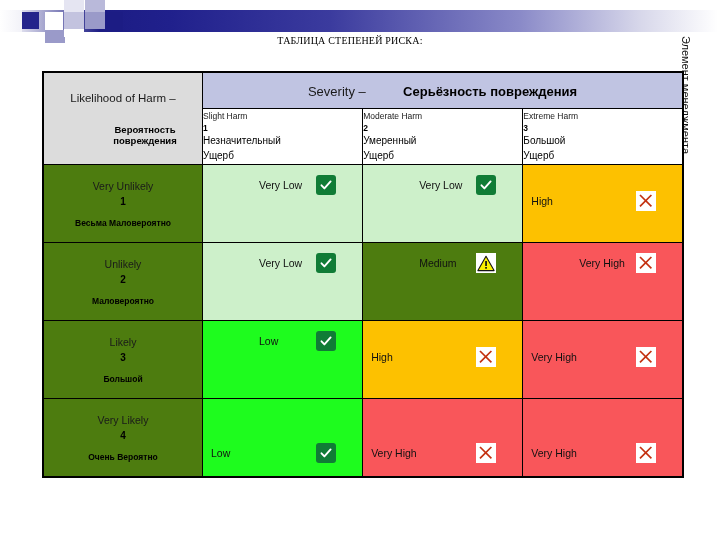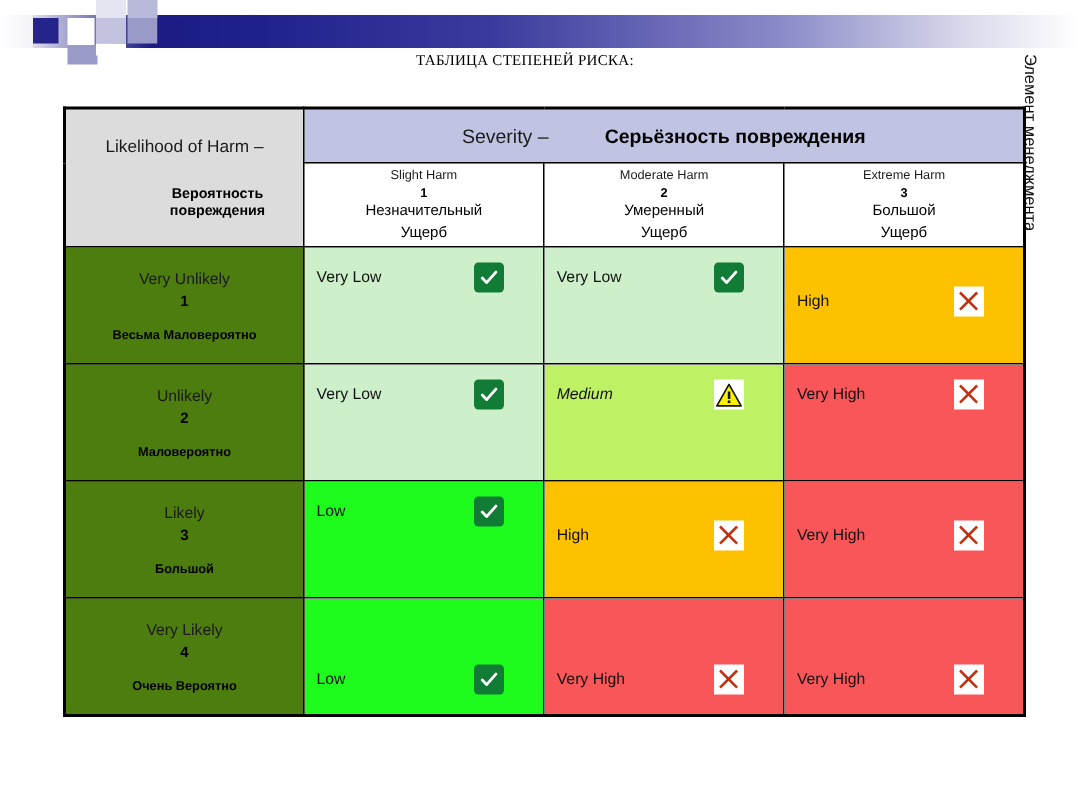--- a/index.html
+++ b/index.html
@@ -130,21 +130,20 @@
     color: #1a1a1a;
   }
   .hdr-severity .ru {
     font-size: 13px;
     font-weight: bold;
     color: #000000;
     margin-left: 24px;
   }
   .hdr-harm {
     background: #ffffff;
-    text-align: center;
     height: 55px;
     padding: 5px 4px 6px 4px;
   }
   .hdr-harm .en   { display: block; font-size: 8.5px; color: #1a1a1a; line-height: 1.45; }
   .hdr-harm .num  { display: block; font-size: 8.5px; font-weight: bold; color: #000; line-height: 1.45; }
   .hdr-harm .ru   { display: block; font-size: 10px; font-weight: normal; color: #000; line-height: 1.45; }
 
   
   .cell-like {
     background: #4d7c0f;
@@ -169,21 +168,21 @@
     align-items: center;
     justify-content: space-between;
     padding: 0 26px 0 8px;
     box-sizing: border-box;
   }
   .cell-risk .risk-label {
     font-size: 10.5px;
     color: #111111;
     white-space: nowrap;
   }
-  .pos-top    { top: 10px; }
+  .pos-top    { top: 10px; margin-left: 48px; }
   .pos-mid    { top: 26px; }
   .pos-lower  { top: 44px; }
 
   
   .icon-box {
     width: 20px; height: 20px;
     display: inline-flex;
     align-items: center;
     justify-content: center;
     flex: 0 0 auto;
@@ -305,21 +304,21 @@
         <td class="cell-risk col-sev" style="background: rgb(205, 240, 202);">
           <div class="risk-inner pos-top">
             <span class="risk-label">Very Low</span>
             <span class="icon-box icon-check">
               <svg width="14" height="14" viewBox="0 0 14 14">
                 <path d="M2.5 7.3 L5.4 10.4 L11.6 3.4" stroke="#ffffff" stroke-width="1.9" fill="none" stroke-linecap="round" stroke-linejoin="round"></path>
               </svg>
             </span>
           </div>
         </td>
-        <td class="cell-risk col-sev" style="background: #bef264; font-style: italic;">
+        <td class="cell-risk col-sev" style="background: #4d7c0f;">
           <div class="risk-inner pos-top">
             <span class="risk-label">Medium</span>
             <span class="icon-box icon-warn">
               <svg width="18" height="17" viewBox="0 0 18 17">
                 <path d="M9 1.3 L17.1 15.6 L0.9 15.6 Z" fill="#fbf000" stroke="#141414" stroke-width="1.1" stroke-linejoin="round"></path>
                 <rect x="8.2" y="6.0" width="1.7" height="5.0" fill="#141414"></rect>
                 <rect x="8.2" y="12.0" width="1.7" height="1.7" fill="#141414"></rect>
               </svg>
             </span>
           </div>

